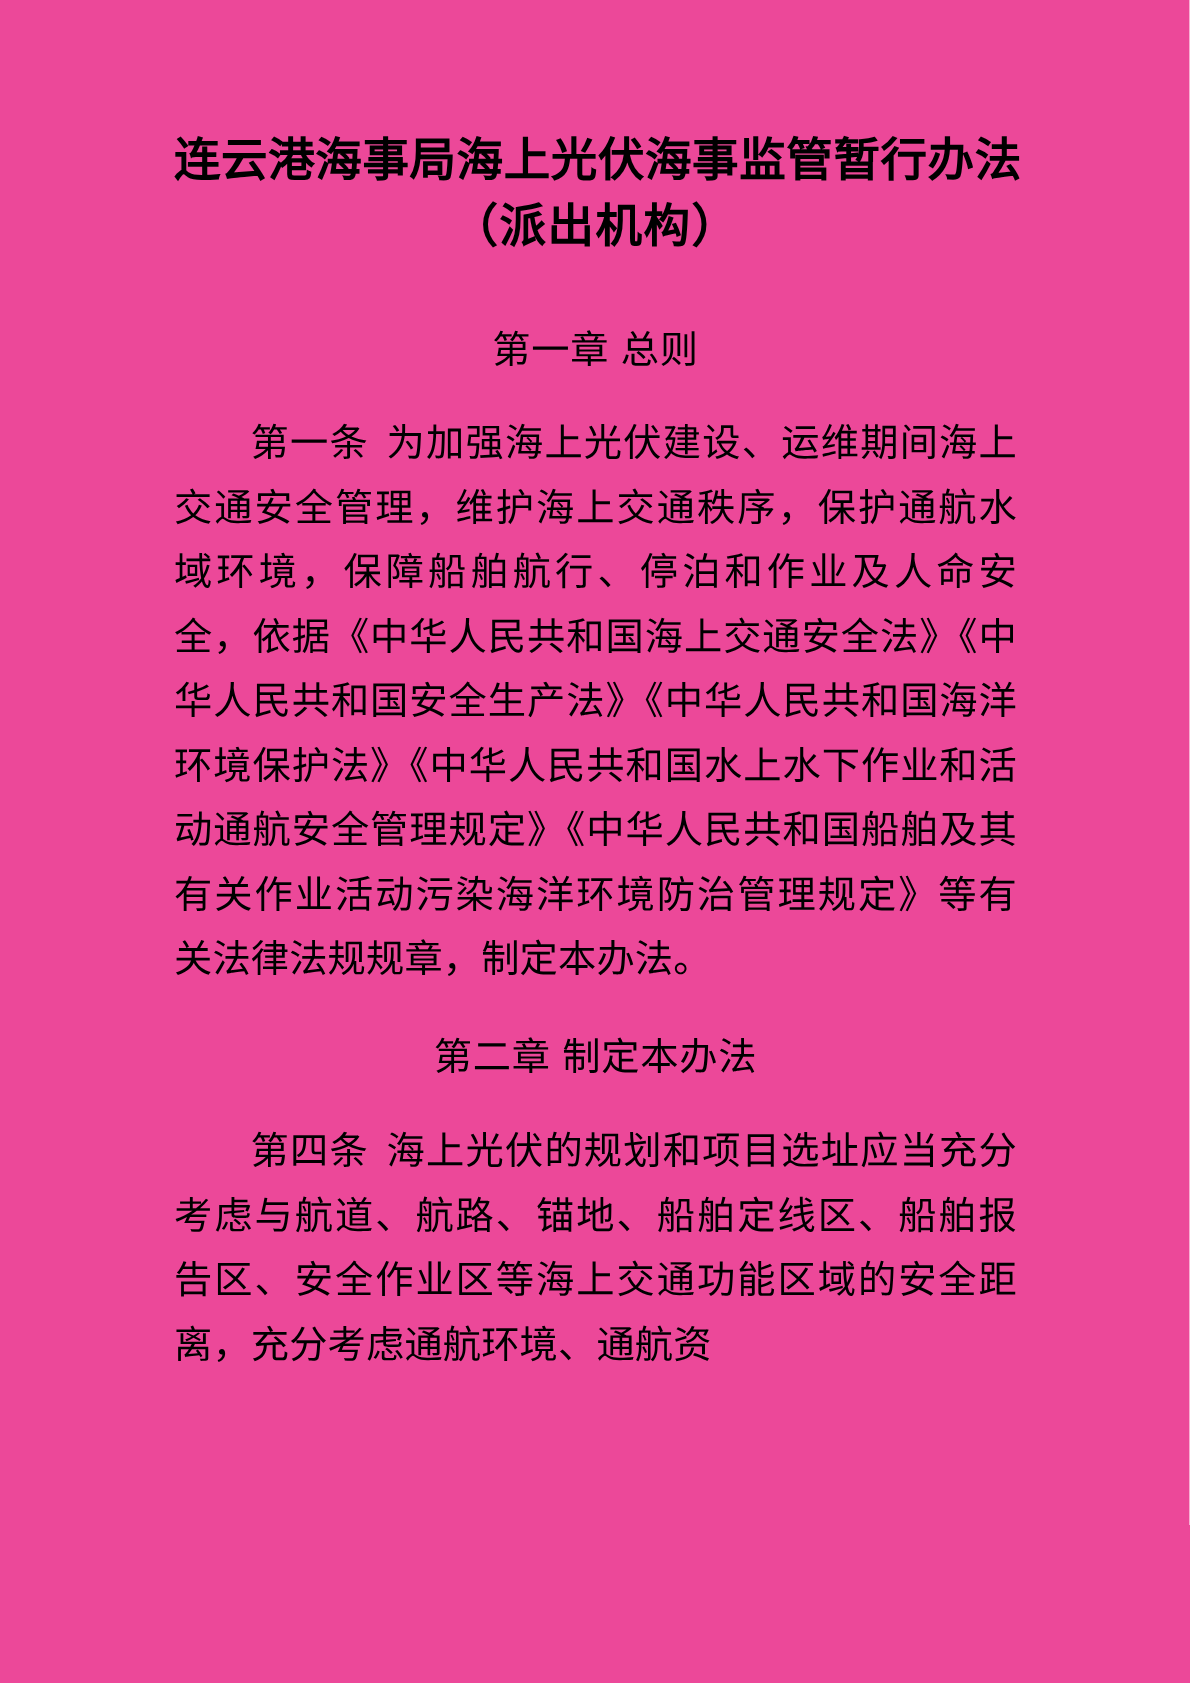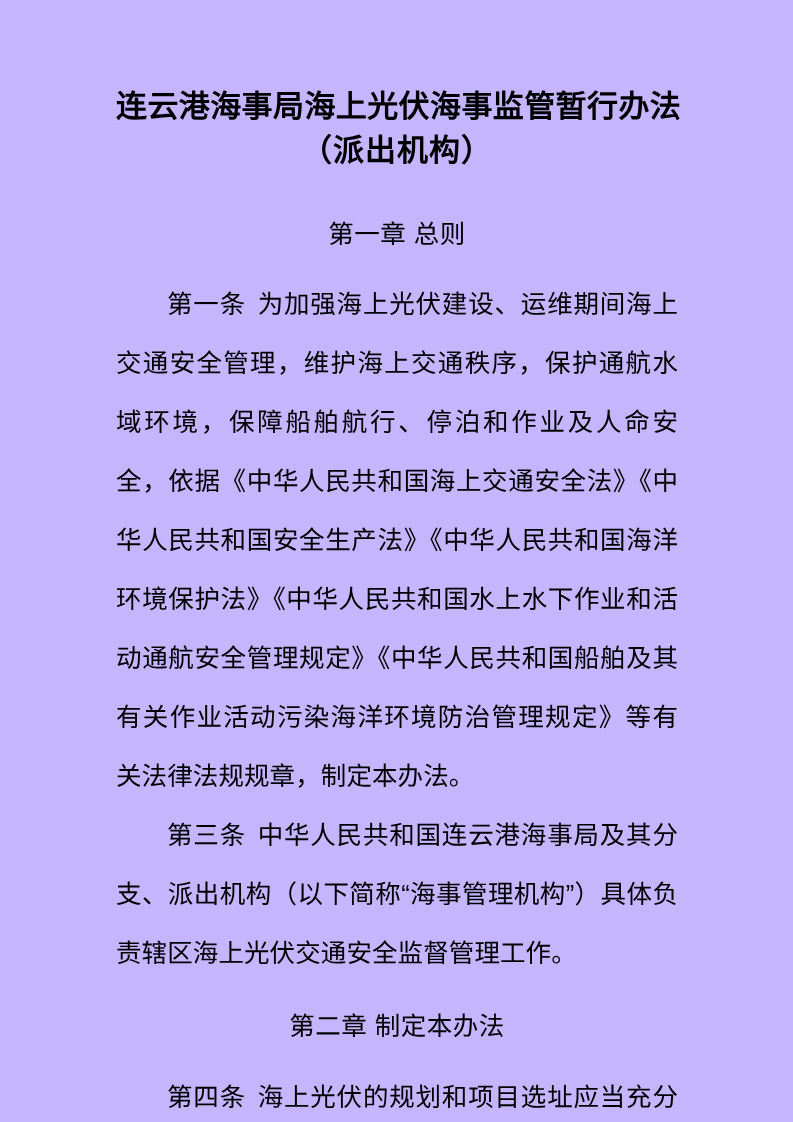--- a/index.html
+++ b/index.html
@@ -5,21 +5,21 @@
   html, body {
     margin: 0;
     padding: 0;
     background: #ffffff;
   }
 
   .page {
     position: relative;
     width: 793px;
     height: 1122px;
-    background: #c4b5fd;
+    background: #ec4899;
     overflow: hidden;
     font-family: "Liberation Sans", "DejaVu Sans", sans-serif;
     color: #000000;
     -webkit-font-smoothing: antialiased;
   }
 
   .content {
     position: absolute;
     left: 116px;
     top: 0;
@@ -53,21 +53,21 @@
     text-align: center;
     letter-spacing: 0.5px;
   }
   .chapter-1 { padding-top: 40px; padding-bottom: 19px; text-align: center; }
   .chapter-2 { padding-top: 22px; padding-bottom: 20px; }
 
   
   .article {
     margin: 0;
     font-size: 25.5px;
-    line-height: 59px;
+    line-height: 43px;
     text-align: justify;
     text-align-last: left;
     text-justify: inter-ideograph;
     text-indent: 51px;
     letter-spacing: 0.1px;
     word-break: break-all;
   }
 
   .article-label {
     white-space: nowrap;
@@ -88,23 +88,20 @@
       <span class="title-line title-line-2">（派出机构）</span>
     </h1>
 
     <h2 class="chapter-heading chapter-1">第一章  总则</h2>
 
     <p class="article">
       <span class="article-label">第一条</span><span class="label-gap"></span><span>为加强海上光伏建设、运维期间海上交通安全管理，维护海上交通秩序，保护通航水域环境，保障船舶航行、停泊和作业及人命安全，依据《中华人民共和国海上交通安全法》《中华人民共和国安全生产法》《中华人民共和国海洋环境保护法》《中华人民共和国水上水下作业和活动通航安全管理规定》《中华人民共和国船舶及其有关作业活动污染海洋环境防治管理规定》等有关法律法规规章，制定本办法。</span>
     </p>
 
 
-    <p class="article">
-      <span class="article-label">第三条</span><span class="label-gap"></span><span>中华人民共和国连云港海事局及其分支、派出机构（以下简称“海事管理机构”）具体负责辖区海上光伏交通安全监督管理工作。</span>
-    </p>
 
     <h2 class="chapter-heading chapter-2">第二章  制定本办法</h2>
 
     <p class="article">
       <span class="article-label">第四条</span><span class="label-gap"></span><span>海上光伏的规划和项目选址应当充分考虑与航道、航路、锚地、船舶定线区、船舶报告区、安全作业区等海上交通功能区域的安全距离，充分考虑通航环境、通航资</span>
     </p>
 
   </div>
 </div>
 

